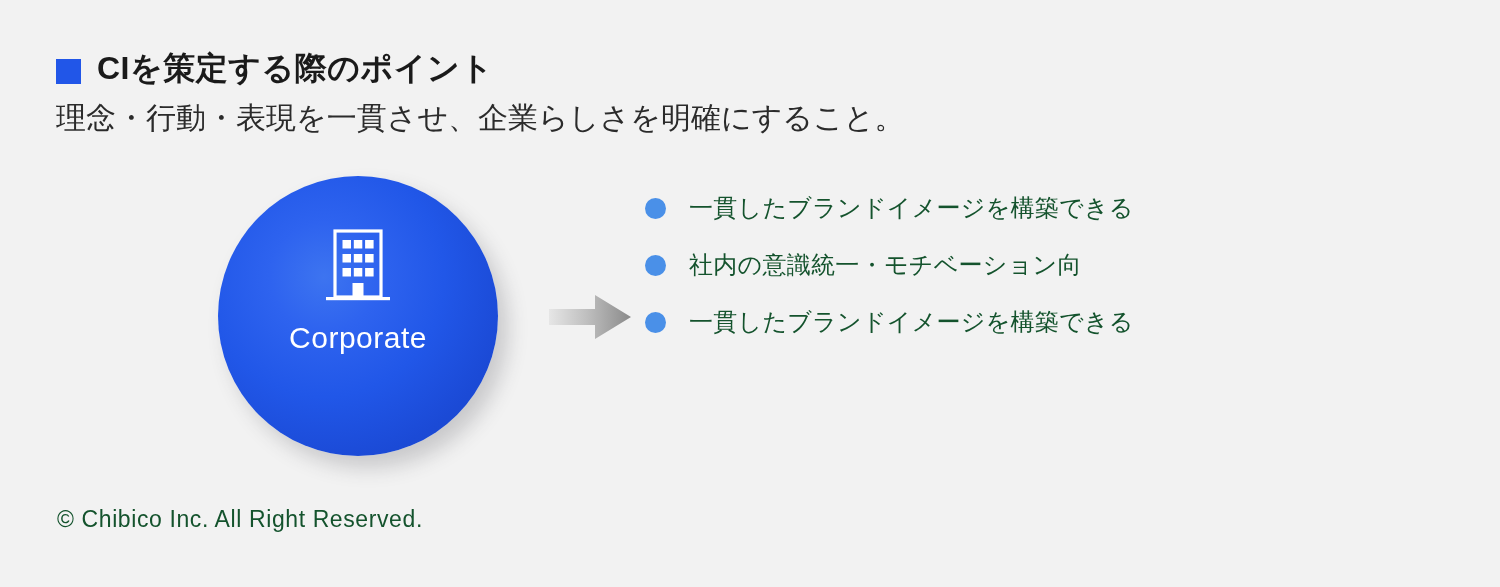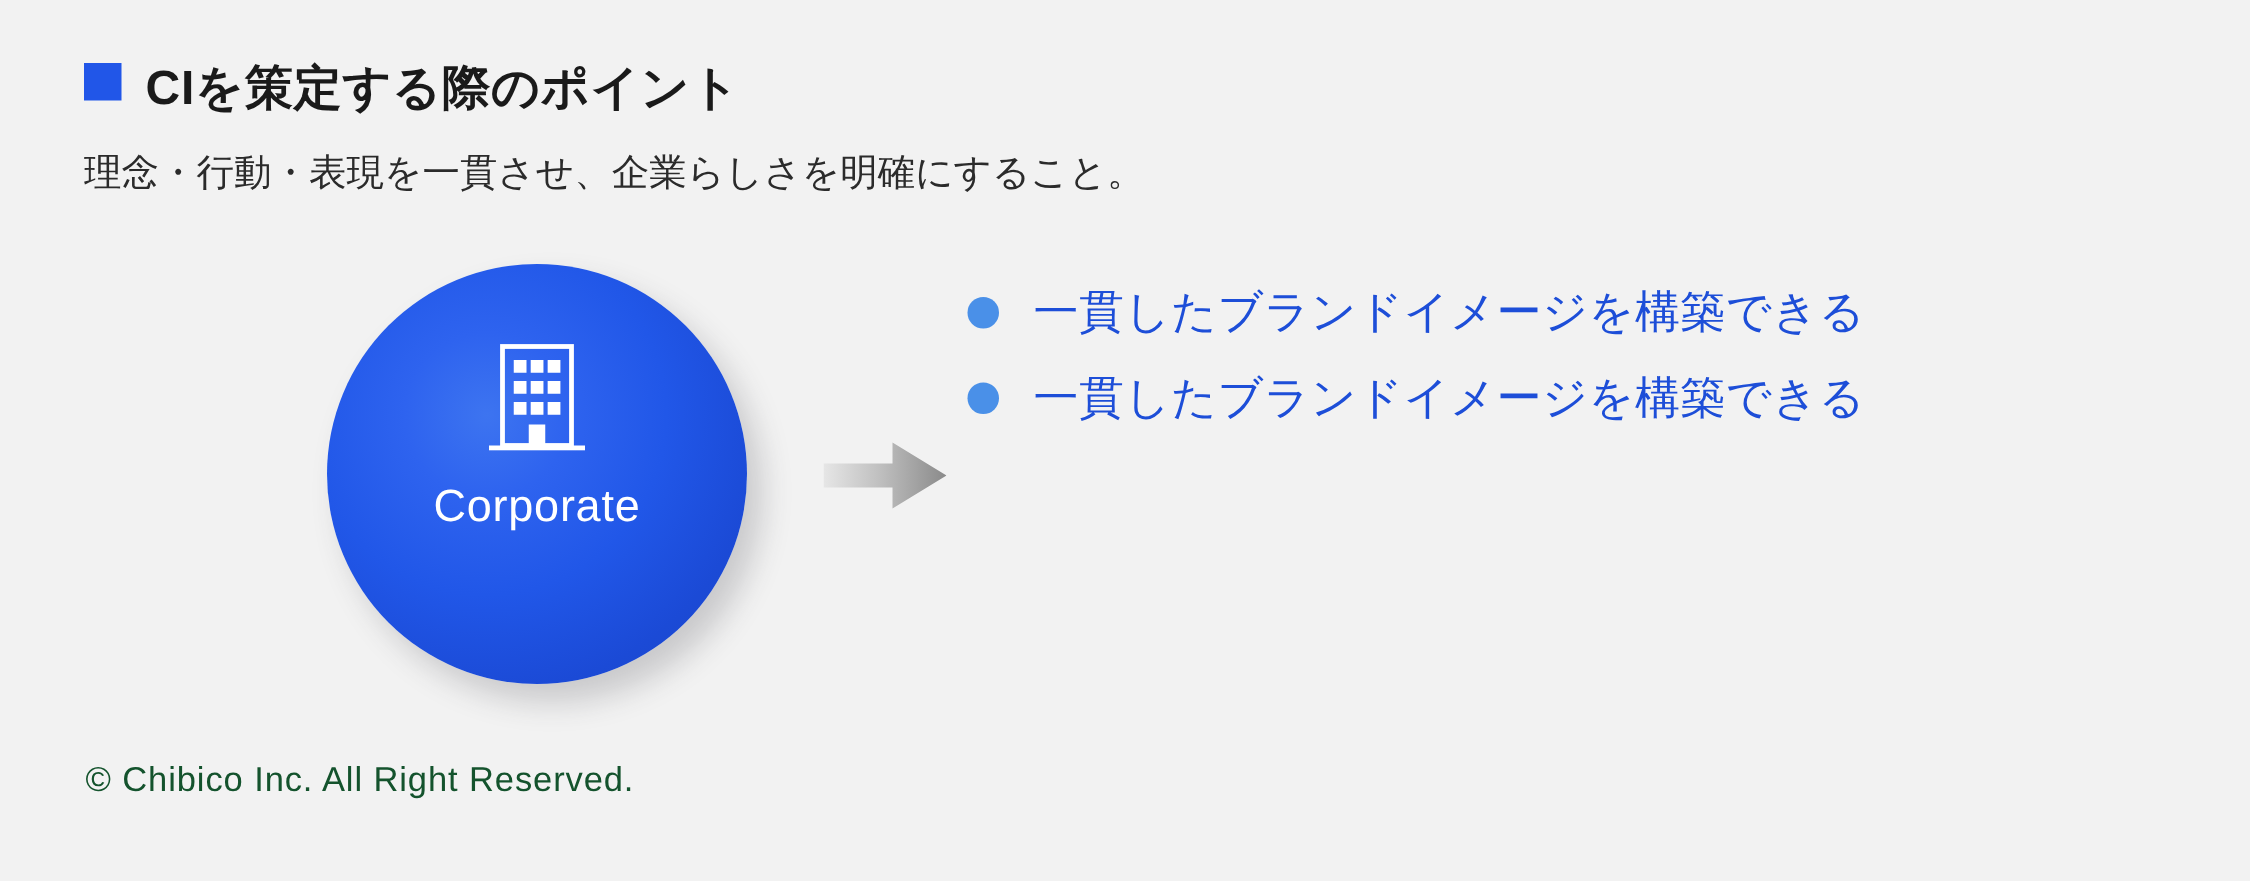--- a/index.html
+++ b/index.html
@@ -26,42 +26,42 @@
 
   
   .header {
     position: absolute;
     left: 56px;
     top: 42px;
     width: 1300px;
   }
   .title-row {
     display: flex;
-    align-items: flex-start;
+    align-items: flex-end;
     gap: 16px;
     height: 42px;
   }
   .title-square {
     width: 25px;
     height: 25px;
     background: #2156e8;
     flex: 0 0 auto;
     display: block;
   }
   .title-text {
     font-size: 32px;
     font-weight: bold;
     color: #1a1a1a;
     letter-spacing: 0.5px;
     line-height: 1;
     white-space: nowrap;
   }
   .subtitle-text {
     margin-top: 16px;
-    font-size: 25px;
+    font-size: 30px;
     font-weight: normal;
     color: #2b2b2b;
     letter-spacing: 0px;
     line-height: 1.2;
     white-space: nowrap;
   }
 
   
   .circle-wrap {
     position: absolute;
@@ -127,22 +127,22 @@
   .benefit-dot {
     width: 21px;
     height: 21px;
     border-radius: 50%;
     background: #4a90e8;
     flex: 0 0 auto;
     display: block;
   }
   .benefit-text {
     margin-left: 23px;
-    font-size: 30px;
-    color: #1d4ed8;
+    font-size: 24px;
+    color: #14532d;
     line-height: 1.1;
     letter-spacing: 0.3px;
     white-space: nowrap;
   }
 
   
   .footer {
     position: absolute;
     left: 57px;
     top: 506px;
@@ -198,19 +198,23 @@
     <path d="M0,17 L46,17 L46,3 L82,25 L46,47 L46,33 L0,33 Z" fill="url(#arrGrad)"></path>
   </svg>
 
   <div class="benefits">
     <div class="benefit-item">
       <span class="benefit-dot"></span>
       <span class="benefit-text">一貫したブランドイメージを構築できる</span>
     </div>
     <div class="benefit-item">
       <span class="benefit-dot"></span>
+      <span class="benefit-text">社内の意識統一・モチベーション向</span>
+    </div>
+    <div class="benefit-item">
+      <span class="benefit-dot"></span>
       <span class="benefit-text">一貫したブランドイメージを構築できる</span>
     </div>
   </div>
 
   <div class="footer">© Chibico Inc. All Right Reserved.</div>
 
 </div>
 
 </body></html>

